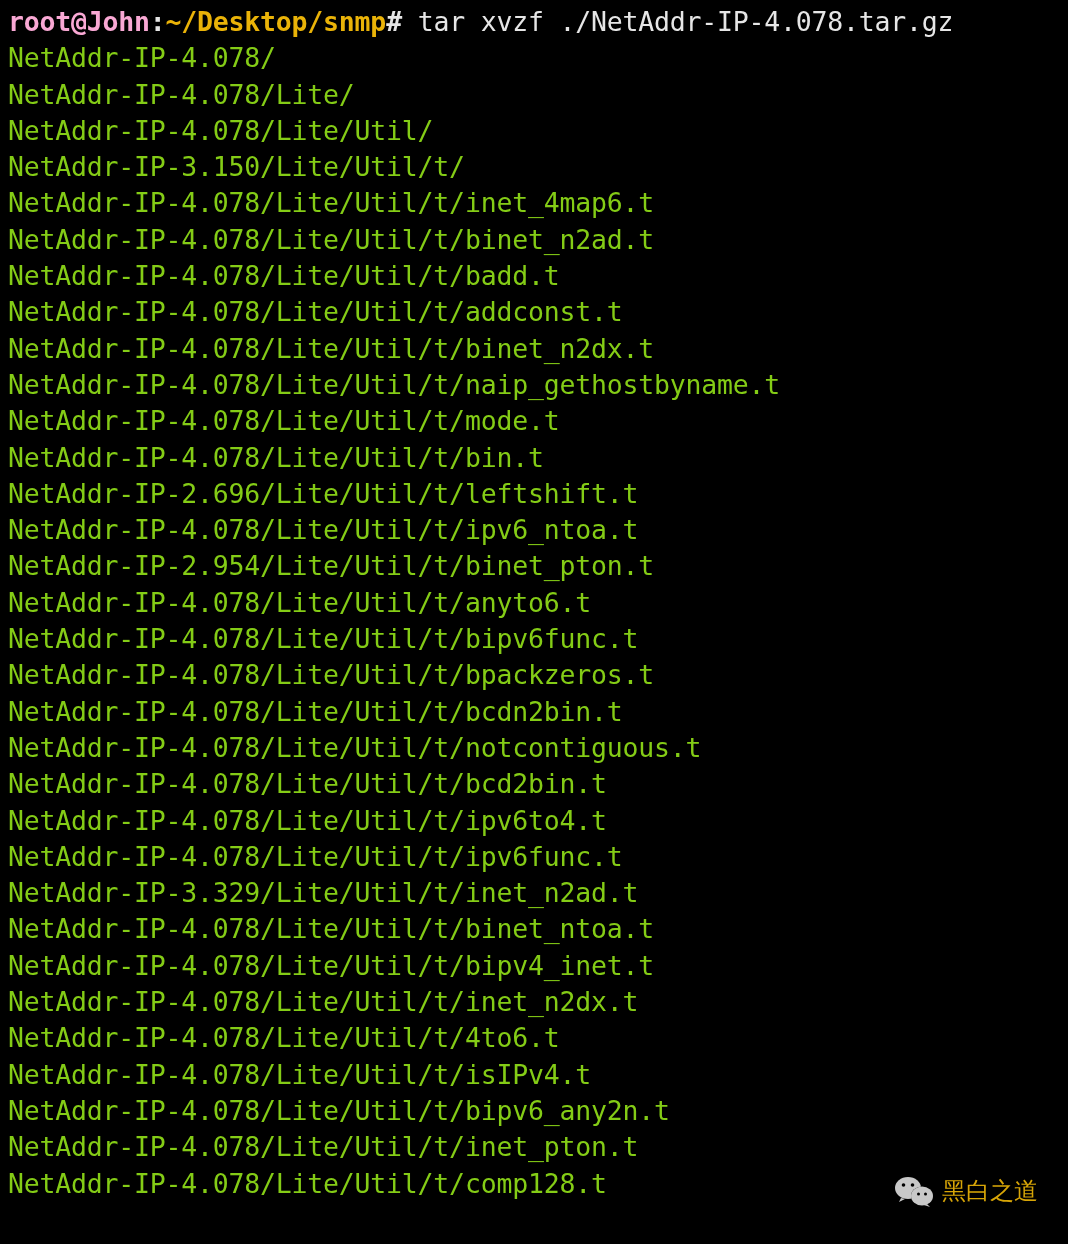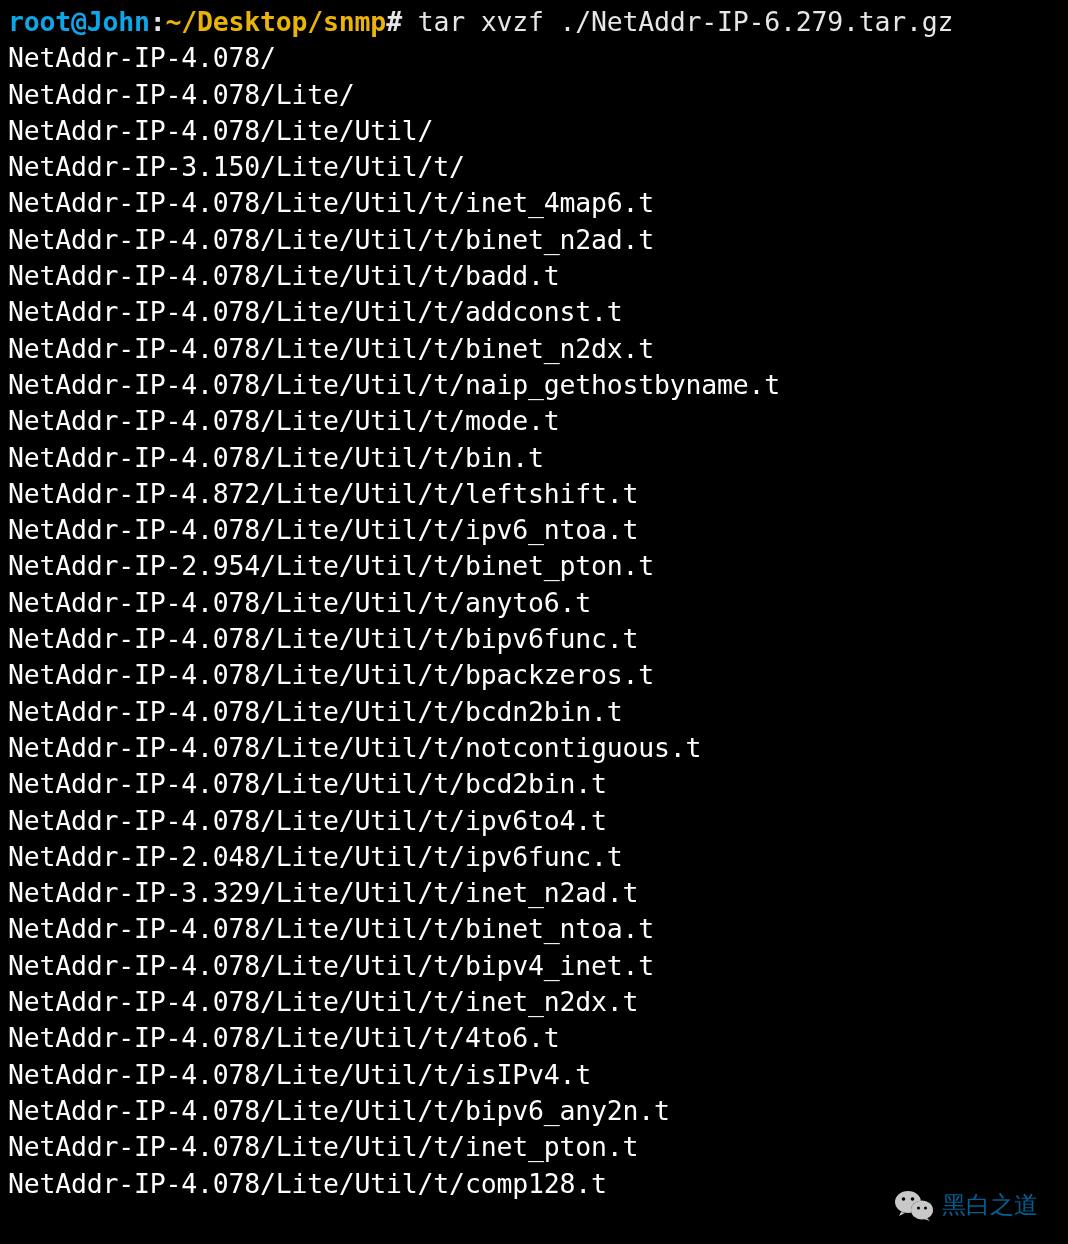--- a/index.html
+++ b/index.html
@@ -13,73 +13,73 @@
   .terminal {
     font-family: "DejaVu Sans Mono", "Liberation Mono", "Courier New", monospace;
     font-size: 26.5px;
     line-height: 36.3px;
     color: #e6e6e6;
     white-space: pre;
     padding: 4px 8px 0 8px;
     letter-spacing: -0.2px;
     font-weight: 500;
   }
-  .prompt-user { color: #0ea5e9; font-weight: 700; text-align: center; }
+  .prompt-user { color: #f9a8d4; font-weight: 700; text-align: center; }
   .prompt-colon { color: #e6e6e6; font-weight: 700; }
   .prompt-path  { color: #eab308; font-weight: 700; }
   .prompt-sep   { color: #e6e6e6; font-weight: 700; }
   .cmd          { color: #e6e6e6; }
-  .line         { color: #ffffff; text-align: center; }
+  .line         { color: #84cc16; text-align: center; }
 
   .watermark {
     position: absolute;
     right: 30px;
-    bottom: 22px;
+    bottom: 36px;
     display: flex;
     align-items: center;
     gap: 8px;
     font-family: "PingFang SC","Microsoft YaHei","Hiragino Sans GB",sans-serif;
-    color: #0369a1;
+    color: #eab308;
     opacity: 0.92;
     font-size: 24px;
   }
   .wechat-icon {
     width: 40px;
     height: 34px;
     position: relative;
   }
   .wechat-icon svg { width: 40px; height: 34px; display:block; }
 </style>
 </head>
 <body>
 
-<div class="terminal"><span><span class="prompt-user">root@John</span><span class="prompt-colon">:</span><span class="prompt-path">~/Desktop/snmp</span><span class="prompt-sep">#</span><span class="cmd"> tar xvzf ./NetAddr-IP-6.279.tar.gz</span></span>
+<div class="terminal"><span><span class="prompt-user">root@John</span><span class="prompt-colon">:</span><span class="prompt-path">~/Desktop/snmp</span><span class="prompt-sep">#</span><span class="cmd"> tar xvzf ./NetAddr-IP-4.078.tar.gz</span></span>
 <span class="line">NetAddr-IP-4.078/</span>
 <span class="line">NetAddr-IP-4.078/Lite/</span>
 <span class="line">NetAddr-IP-4.078/Lite/Util/</span>
 <span class="line">NetAddr-IP-3.150/Lite/Util/t/</span>
 <span class="line">NetAddr-IP-4.078/Lite/Util/t/inet_4map6.t</span>
 <span class="line">NetAddr-IP-4.078/Lite/Util/t/binet_n2ad.t</span>
 <span class="line">NetAddr-IP-4.078/Lite/Util/t/badd.t</span>
 <span class="line">NetAddr-IP-4.078/Lite/Util/t/addconst.t</span>
 <span class="line">NetAddr-IP-4.078/Lite/Util/t/binet_n2dx.t</span>
 <span class="line">NetAddr-IP-4.078/Lite/Util/t/naip_gethostbyname.t</span>
 <span class="line">NetAddr-IP-4.078/Lite/Util/t/mode.t</span>
 <span class="line">NetAddr-IP-4.078/Lite/Util/t/bin.t</span>
-<span class="line">NetAddr-IP-4.872/Lite/Util/t/leftshift.t</span>
+<span class="line">NetAddr-IP-2.696/Lite/Util/t/leftshift.t</span>
 <span class="line">NetAddr-IP-4.078/Lite/Util/t/ipv6_ntoa.t</span>
 <span class="line">NetAddr-IP-2.954/Lite/Util/t/binet_pton.t</span>
 <span class="line">NetAddr-IP-4.078/Lite/Util/t/anyto6.t</span>
 <span class="line">NetAddr-IP-4.078/Lite/Util/t/bipv6func.t</span>
 <span class="line">NetAddr-IP-4.078/Lite/Util/t/bpackzeros.t</span>
 <span class="line">NetAddr-IP-4.078/Lite/Util/t/bcdn2bin.t</span>
 <span class="line">NetAddr-IP-4.078/Lite/Util/t/notcontiguous.t</span>
 <span class="line">NetAddr-IP-4.078/Lite/Util/t/bcd2bin.t</span>
 <span class="line">NetAddr-IP-4.078/Lite/Util/t/ipv6to4.t</span>
-<span class="line">NetAddr-IP-2.048/Lite/Util/t/ipv6func.t</span>
+<span class="line">NetAddr-IP-4.078/Lite/Util/t/ipv6func.t</span>
 <span class="line">NetAddr-IP-3.329/Lite/Util/t/inet_n2ad.t</span>
 <span class="line">NetAddr-IP-4.078/Lite/Util/t/binet_ntoa.t</span>
 <span class="line">NetAddr-IP-4.078/Lite/Util/t/bipv4_inet.t</span>
 <span class="line">NetAddr-IP-4.078/Lite/Util/t/inet_n2dx.t</span>
 <span class="line">NetAddr-IP-4.078/Lite/Util/t/4to6.t</span>
 <span class="line">NetAddr-IP-4.078/Lite/Util/t/isIPv4.t</span>
 <span class="line">NetAddr-IP-4.078/Lite/Util/t/bipv6_any2n.t</span>
 <span class="line">NetAddr-IP-4.078/Lite/Util/t/inet_pton.t</span>
 <span class="line">NetAddr-IP-4.078/Lite/Util/t/comp128.t</span></div>
 

